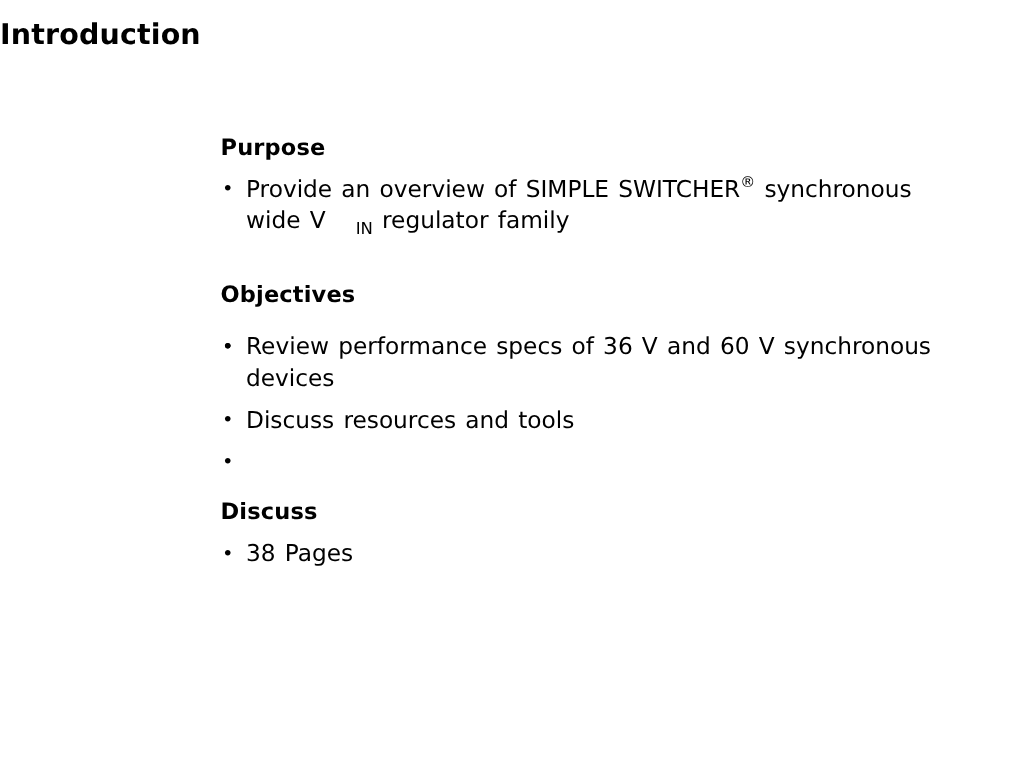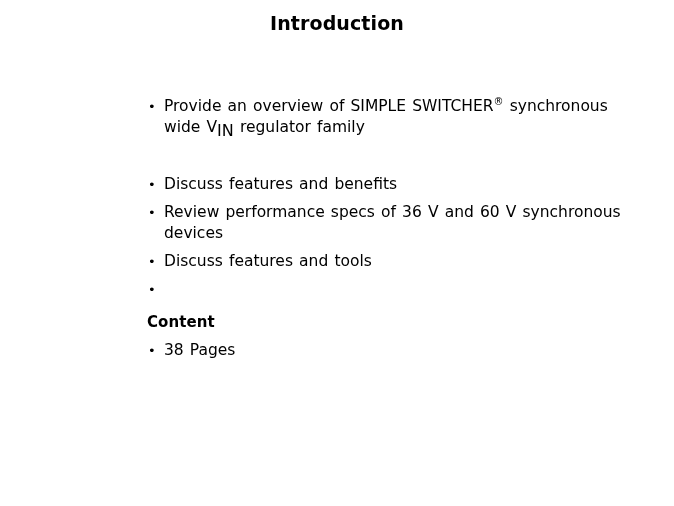--- a/index.html
+++ b/index.html
@@ -19,21 +19,21 @@
     width: 674px;
     height: 506px;
     background: #ffffff;
     box-sizing: border-box;
   }
   .slide-title {
     position: absolute;
     top: 10px;
     left: 0;
     width: 674px;
-    text-align: center;
+    text-align: left;
     font-size: 19px;
     font-weight: bold;
     letter-spacing: 0.1px;
     line-height: 26px;
   }
   .body-area {
     position: absolute;
     top: 88px;
     left: 147px;
     width: 500px;
@@ -68,75 +68,77 @@
     top: 0;
     font-size: 13px;
     line-height: 21px;
   }
   .sup-reg {
     font-size: 10px;
     vertical-align: super;
     line-height: 0;
   }
   .sub-in {
-    font-size: 16px;
+    font-size: 11px;
     vertical-align: sub;
     line-height: 0;
+    margin-left: 20px;
   }
   
   .gap-heading-to-bullets { height: 8px; }
   .gap-section-purpose { height: 28px; }
   .gap-section-content { height: 33px; }
 </style>
 </head>
 <body style="color: rgb(0, 0, 0);">
 
 <div class="slide" style="background: rgb(255, 255, 255);">
 
   <div class="slide-title">Introduction</div>
 
   <div class="body-area">
 
     <div class="section">
+      <div class="section-heading">Purpose</div>
       <div class="gap-heading-to-bullets"></div>
       <ul class="bullet-list">
         <li class="bullet-item">
           <span class="bullet-marker">•</span>
           <span class="bullet-text">Provide an overview of SIMPLE SWITCHER<span class="sup-reg">®</span> synchronous wide V<span class="sub-in">IN</span> regulator family</span>
         </li>
       </ul>
     </div>
 
     <div class="gap-section-purpose"></div>
 
     <div class="section">
+      <div class="section-heading">Objectives</div>
       <div class="gap-heading-to-bullets"></div>
       <ul class="bullet-list">
         <li class="bullet-item">
           <span class="bullet-marker">•</span>
-          <span class="bullet-text">Discuss features and benefits</span>
         </li>
         <li class="bullet-item" style="margin-top:7px;">
           <span class="bullet-marker">•</span>
           <span class="bullet-text">Review performance specs of 36 V and 60 V synchronous devices</span>
         </li>
         <li class="bullet-item" style="margin-top:7px;">
           <span class="bullet-marker">•</span>
-          <span class="bullet-text">Discuss features and tools</span>
+          <span class="bullet-text">Discuss resources and tools</span>
         </li>
         <li class="bullet-item" style="margin-top:7px;">
           <span class="bullet-marker">•</span>
         </li>
       </ul>
     </div>
 
     <div class="gap-section-content"></div>
 
     <div class="section">
-      <div class="section-heading">Content</div>
+      <div class="section-heading">Discuss</div>
       <div class="gap-heading-to-bullets"></div>
       <ul class="bullet-list">
         <li class="bullet-item">
           <span class="bullet-marker">•</span>
           <span class="bullet-text">38 Pages</span>
         </li>
       </ul>
     </div>
 
   </div>

